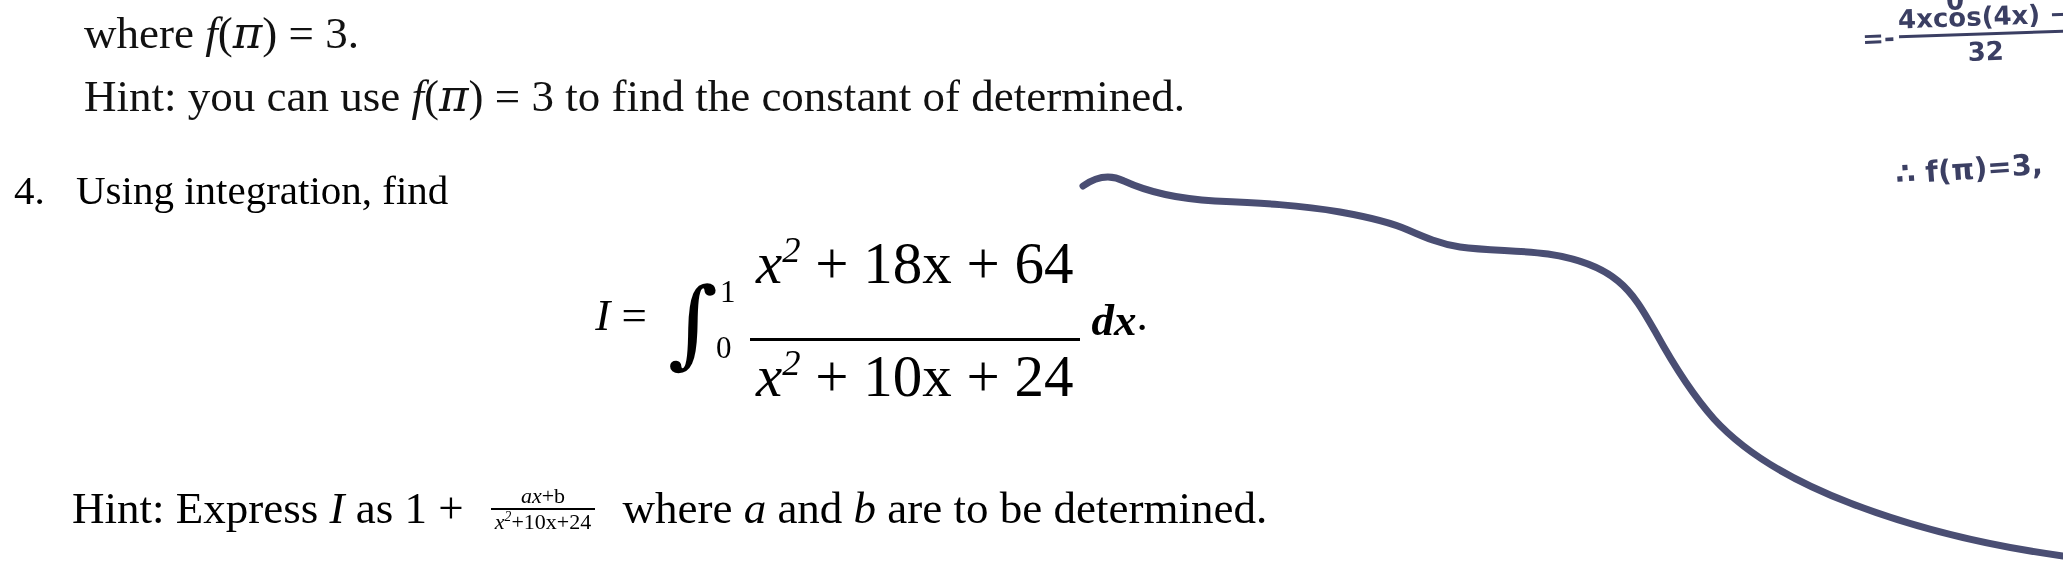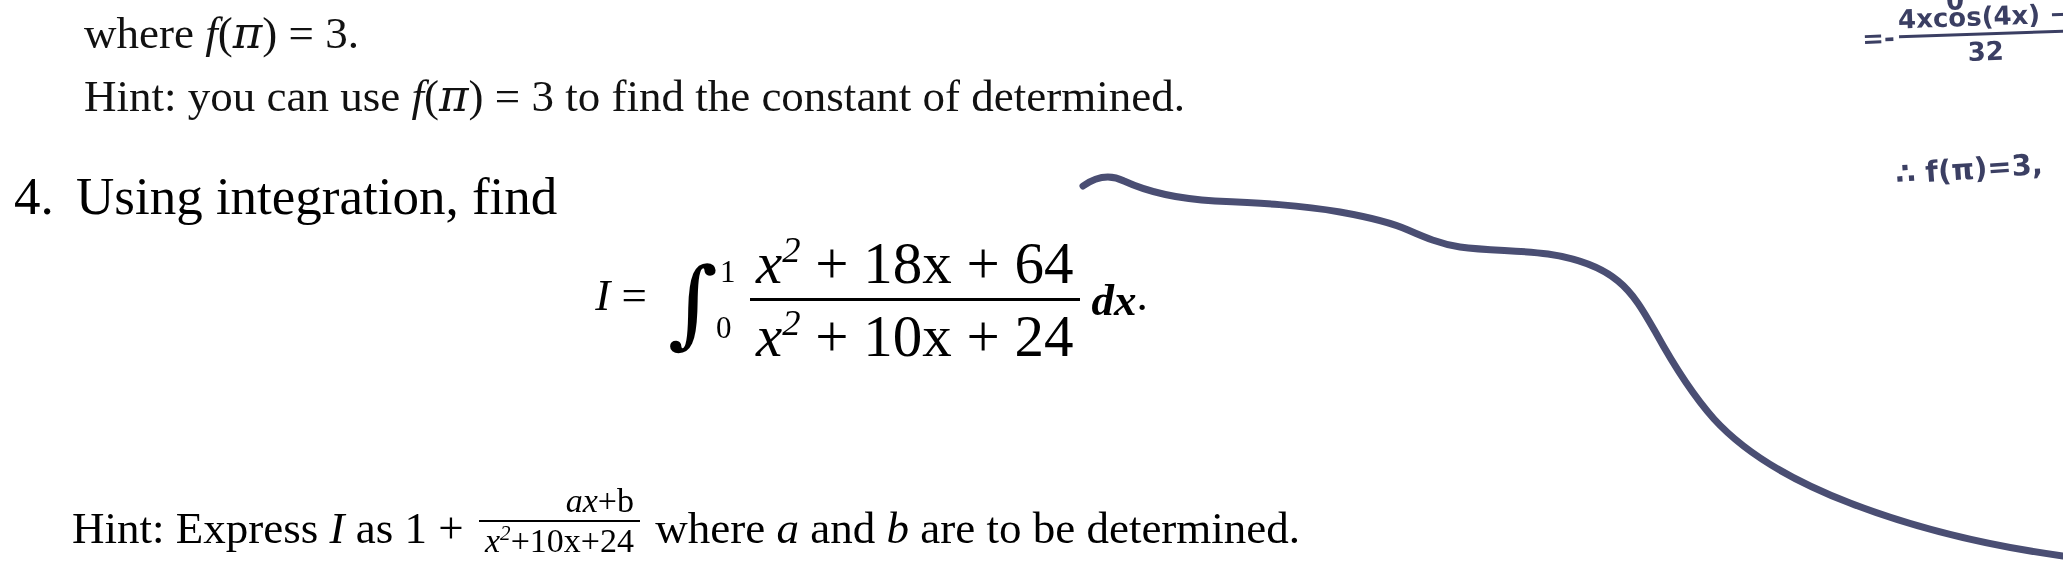--- a/index.html
+++ b/index.html
@@ -61,21 +61,21 @@
   #line-hint1 {
     left: 84px;
     top: 69px;
     font-size: 45px;
   }
 
   #item4 {
     position: absolute;
     left: 14px;
     top: 166px;
-    font-size: 53px;
+    font-size: 41px;
     white-space: nowrap;
   }
   #item4 .marker { display: inline-block; width: 62px; }
 
   
   #display-eq {
     position: absolute;
     left: 0;
     top: 228px;
     width: 2063px;
@@ -106,36 +106,35 @@
   .limits .up {
     position: absolute; top: 4px; left: 0;
     font-size: 31px;
   }
   .limits .lo {
     position: absolute; bottom: 4px; left: -4px;
     font-size: 31px;
   }
   .bigfrac { font-size: 59px; }
   .bigfrac > .num, .bigfrac > .den { padding: 2px 6px; }
-  .bigfrac > .den { border-top: 3px solid #000; }
+  .bigfrac > .den { border-top: 3px solid #000; margin-top: 40px; }
   .dxpart { margin-left: 12px; vertical-align: middle; font-weight: bold; }
 
   
   #line-hint2 {
     position: absolute;
     left: 72px;
     top: 482px;
     font-size: 45px;
     white-space: nowrap;
   }
   .smallfrac {
-    font-size: 34px;
-    margin: 0 4px;
+    font-size: 22px;
+    margin: 0 16px;
     vertical-align: -0.28em;
-    text-align: right;
   }
   .smallfrac > .den { border-top: 2px solid #000; }
 
   
   #handwriting {
     position: absolute;
     left: 0; top: 0;
     width: 2063px;
     height: 587px;
     pointer-events: none;

